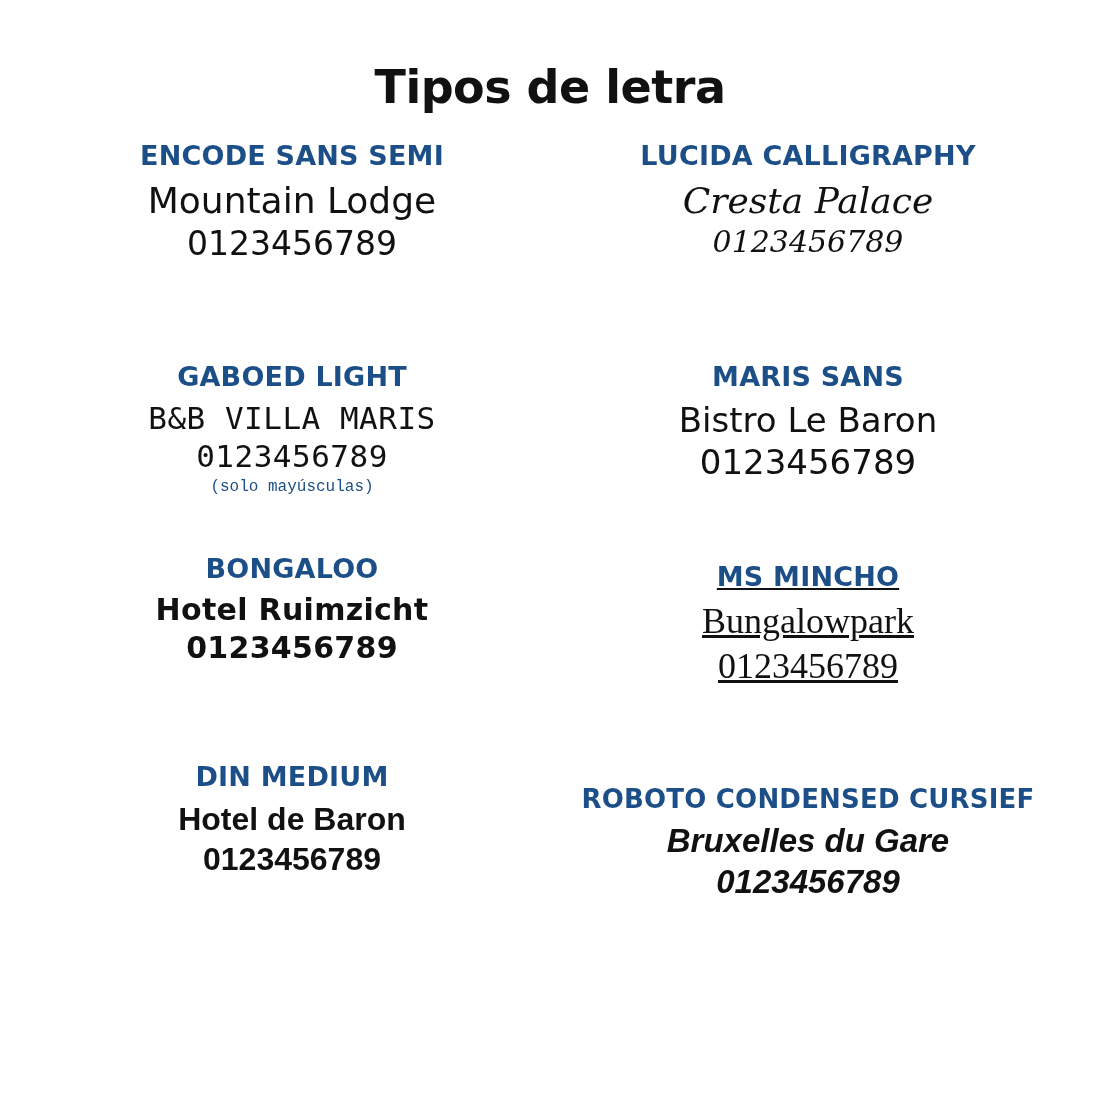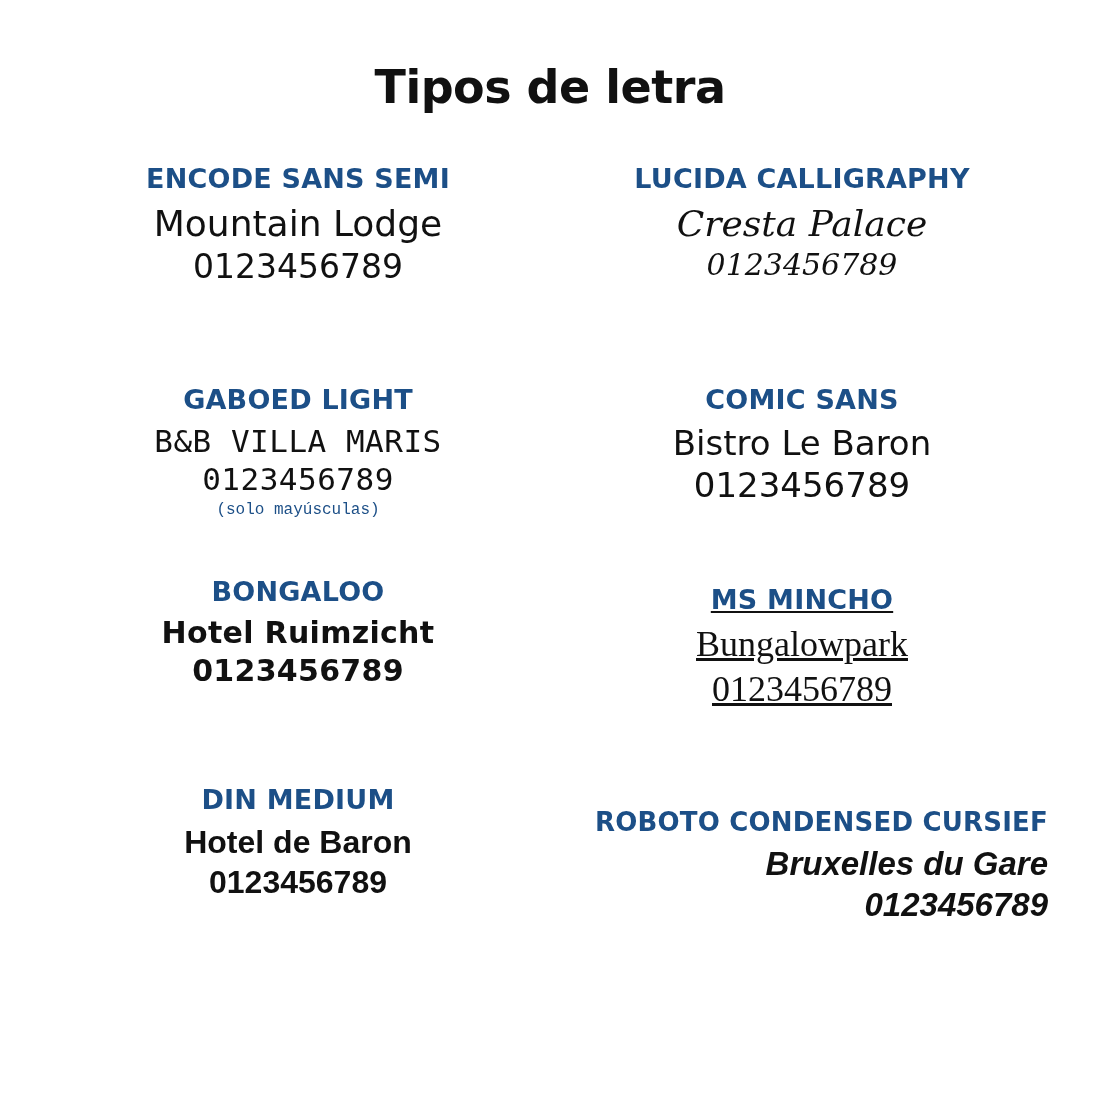--- a/index.html
+++ b/index.html
@@ -27,22 +27,22 @@
     font-size: 46px;
     letter-spacing: -0.5px;
     color: #111111;
     margin: 0;
     padding-top: 60px;
   }
   .grid {
     display: grid;
     grid-template-columns: 1fr 1fr;
     column-gap: 12px;
-    padding: 0 52px;
-    margin-top: 48px;
+    padding: 0 40px;
+    margin-top: 25px;
   }
   .col {
     display: flex;
     flex-direction: column;
   }
   .specimen {
     text-align: center;
     margin-bottom: 34px;
   }
   .specimen .fname {
@@ -125,21 +125,21 @@
   }
 
   
   .left .specimen:nth-child(1) { margin-top: 0px; }
   .left .specimen:nth-child(2) { margin-top: 62px; }
   .left .specimen:nth-child(3) { margin-top: 22px; }
   .left .specimen:nth-child(4) { margin-top: 60px; }
   .right .specimen:nth-child(1) { margin-top: 0px; }
   .right .specimen:nth-child(2) { margin-top: 66px; }
   .right .specimen:nth-child(3) { margin-top: 42px; text-decoration: underline; }
-  .right .specimen:nth-child(4) { margin-top: 60px; text-align: right; }
+  .right .specimen:nth-child(4) { margin-top: 60px; }
 </style>
 </head>
 <body>
 
 <div class="page">
 
   <h1 class="page-title">Tipos de letra</h1>
 
   <div class="grid">
 
@@ -174,21 +174,21 @@
 
     <div class="col right">
 
       <div class="specimen f-lucida">
         <div class="fname">LUCIDA CALLIGRAPHY</div>
         <div class="sample">Cresta Palace</div>
         <div class="digits">0123456789</div>
       </div>
 
       <div class="specimen f-comic">
-        <div class="fname">COMIC SANS</div>
+        <div class="fname">MARIS SANS</div>
         <div class="sample">Bistro Le Baron</div>
         <div class="digits">0123456789</div>
       </div>
 
       <div class="specimen f-mincho">
         <div class="fname">MS MINCHO</div>
         <div class="sample">Bungalowpark</div>
         <div class="digits">0123456789</div>
       </div>
 

